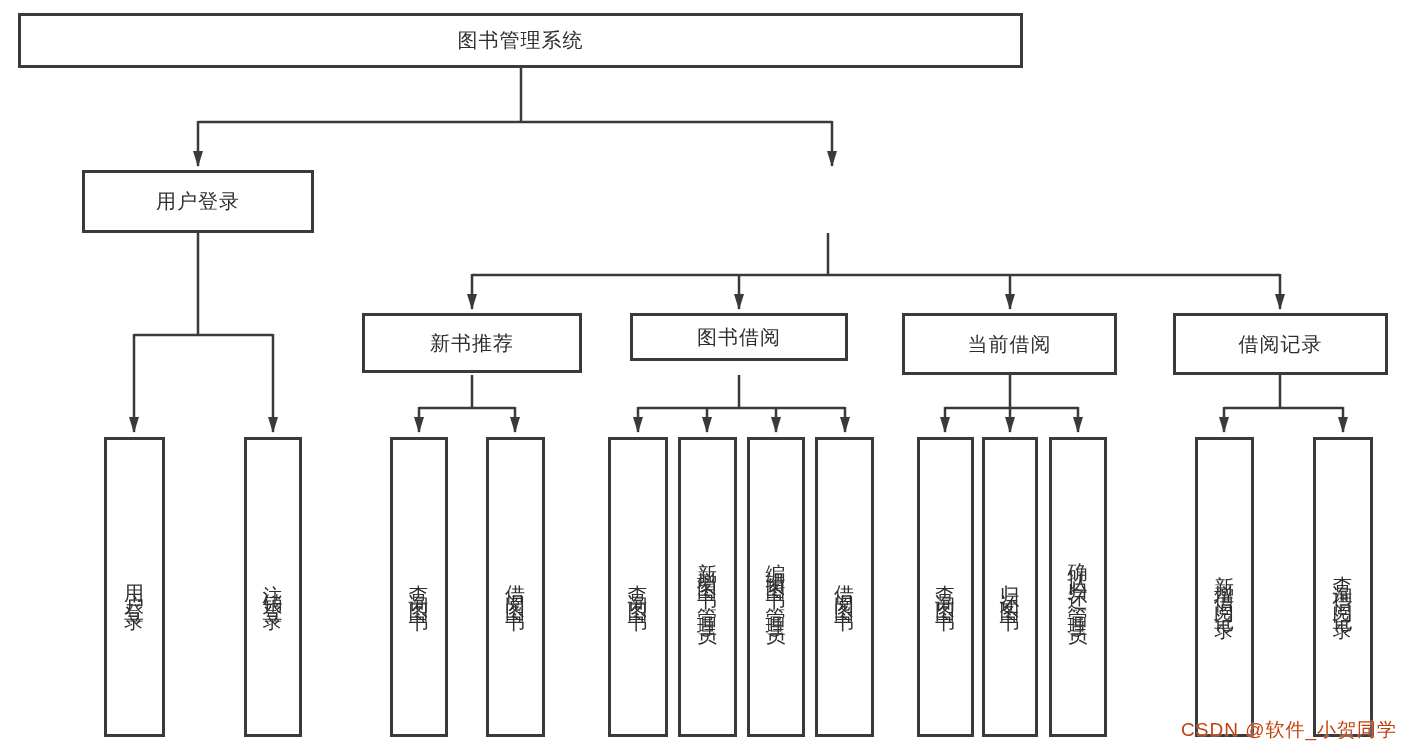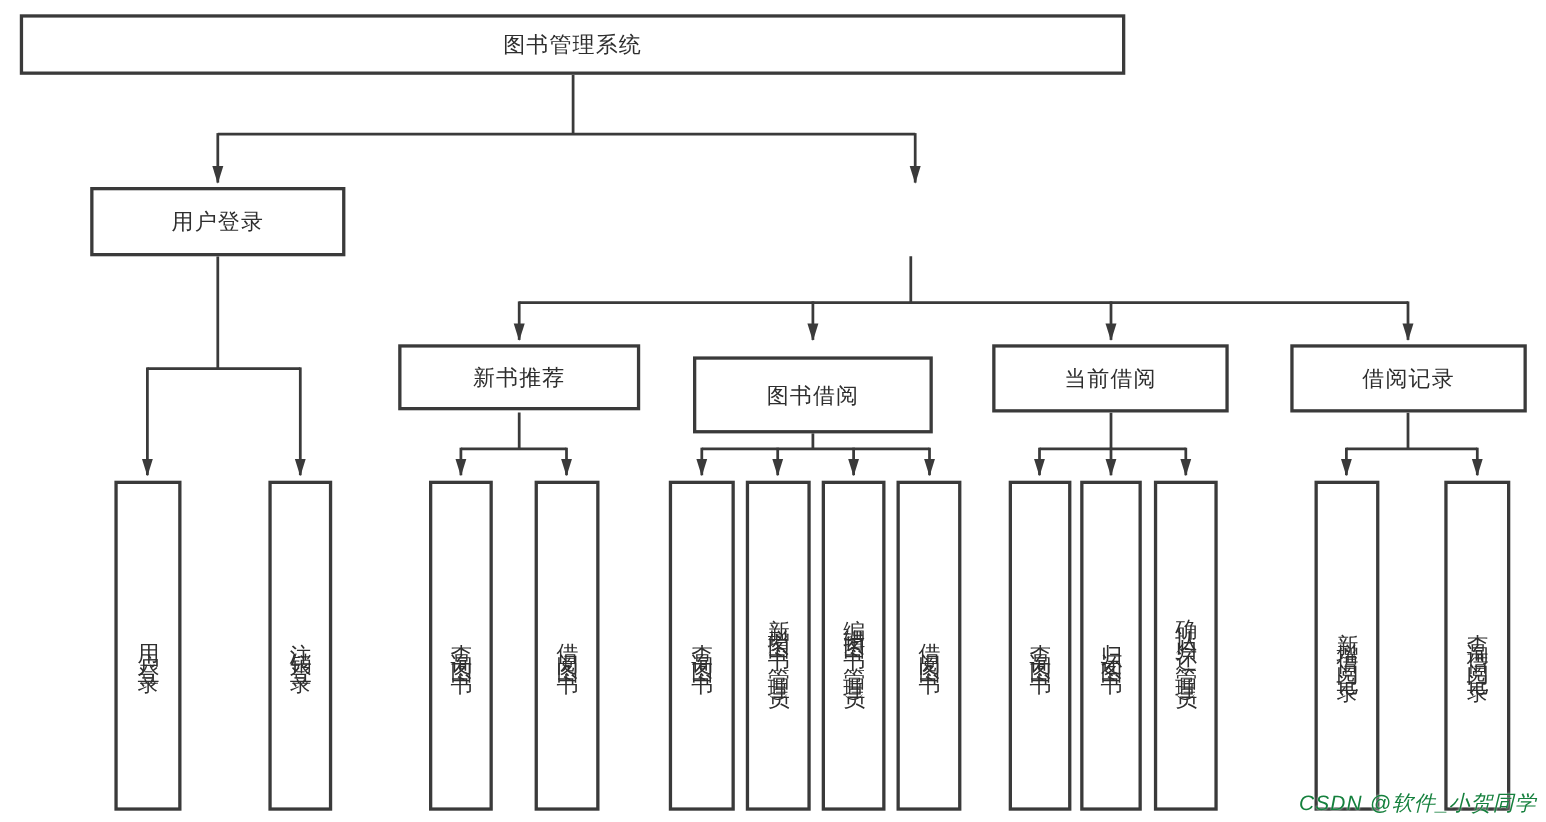--- a/index.html
+++ b/index.html
@@ -29,24 +29,23 @@
     letter-spacing:9px;
     line-height:1;
     white-space:nowrap;
   }
   #watermark{
     position:absolute;
     right:8px;
     bottom:4px;
     z-index:3;
     font-size:19px;
-    color:#15803d;
+    color:#c2410c;
     text-shadow:0 0 2px #ffffff;
     letter-spacing:1px;
-    font-style:italic;
   }
 </style>
 </head>
 <body>
 
 <div id="stage">
 
   <svg id="wires" width="1405" height="747" viewBox="0 0 1405 747">
     <defs>
       <marker id="arr" viewBox="0 0 16 10" markerUnits="userSpaceOnUse" markerWidth="16" markerHeight="12" refX="15" refY="5" orient="auto">
@@ -94,21 +93,21 @@
     <span class="htext">图书管理系统</span>
   </div>
 
   <div class="node" style="left:82px;top:170px;width:232px;height:63px">
     <span class="htext">用户登录</span>
   </div>
 
   <div class="node" style="left:362px;top:313px;width:220px;height:60px">
     <span class="htext">新书推荐</span>
   </div>
-  <div class="node" style="left:630px;top:324px;width:218px;height:70px">
+  <div class="node" style="left:630px;top:313px;width:218px;height:48px">
     <span class="htext">图书借阅</span>
   </div>
   <div class="node" style="left:902px;top:313px;width:215px;height:62px">
     <span class="htext">当前借阅</span>
   </div>
   <div class="node" style="left:1173px;top:313px;width:215px;height:62px">
     <span class="htext">借阅记录</span>
   </div>
 
   <div class="node" style="left:104px;top:437px;width:61px;height:300px">

